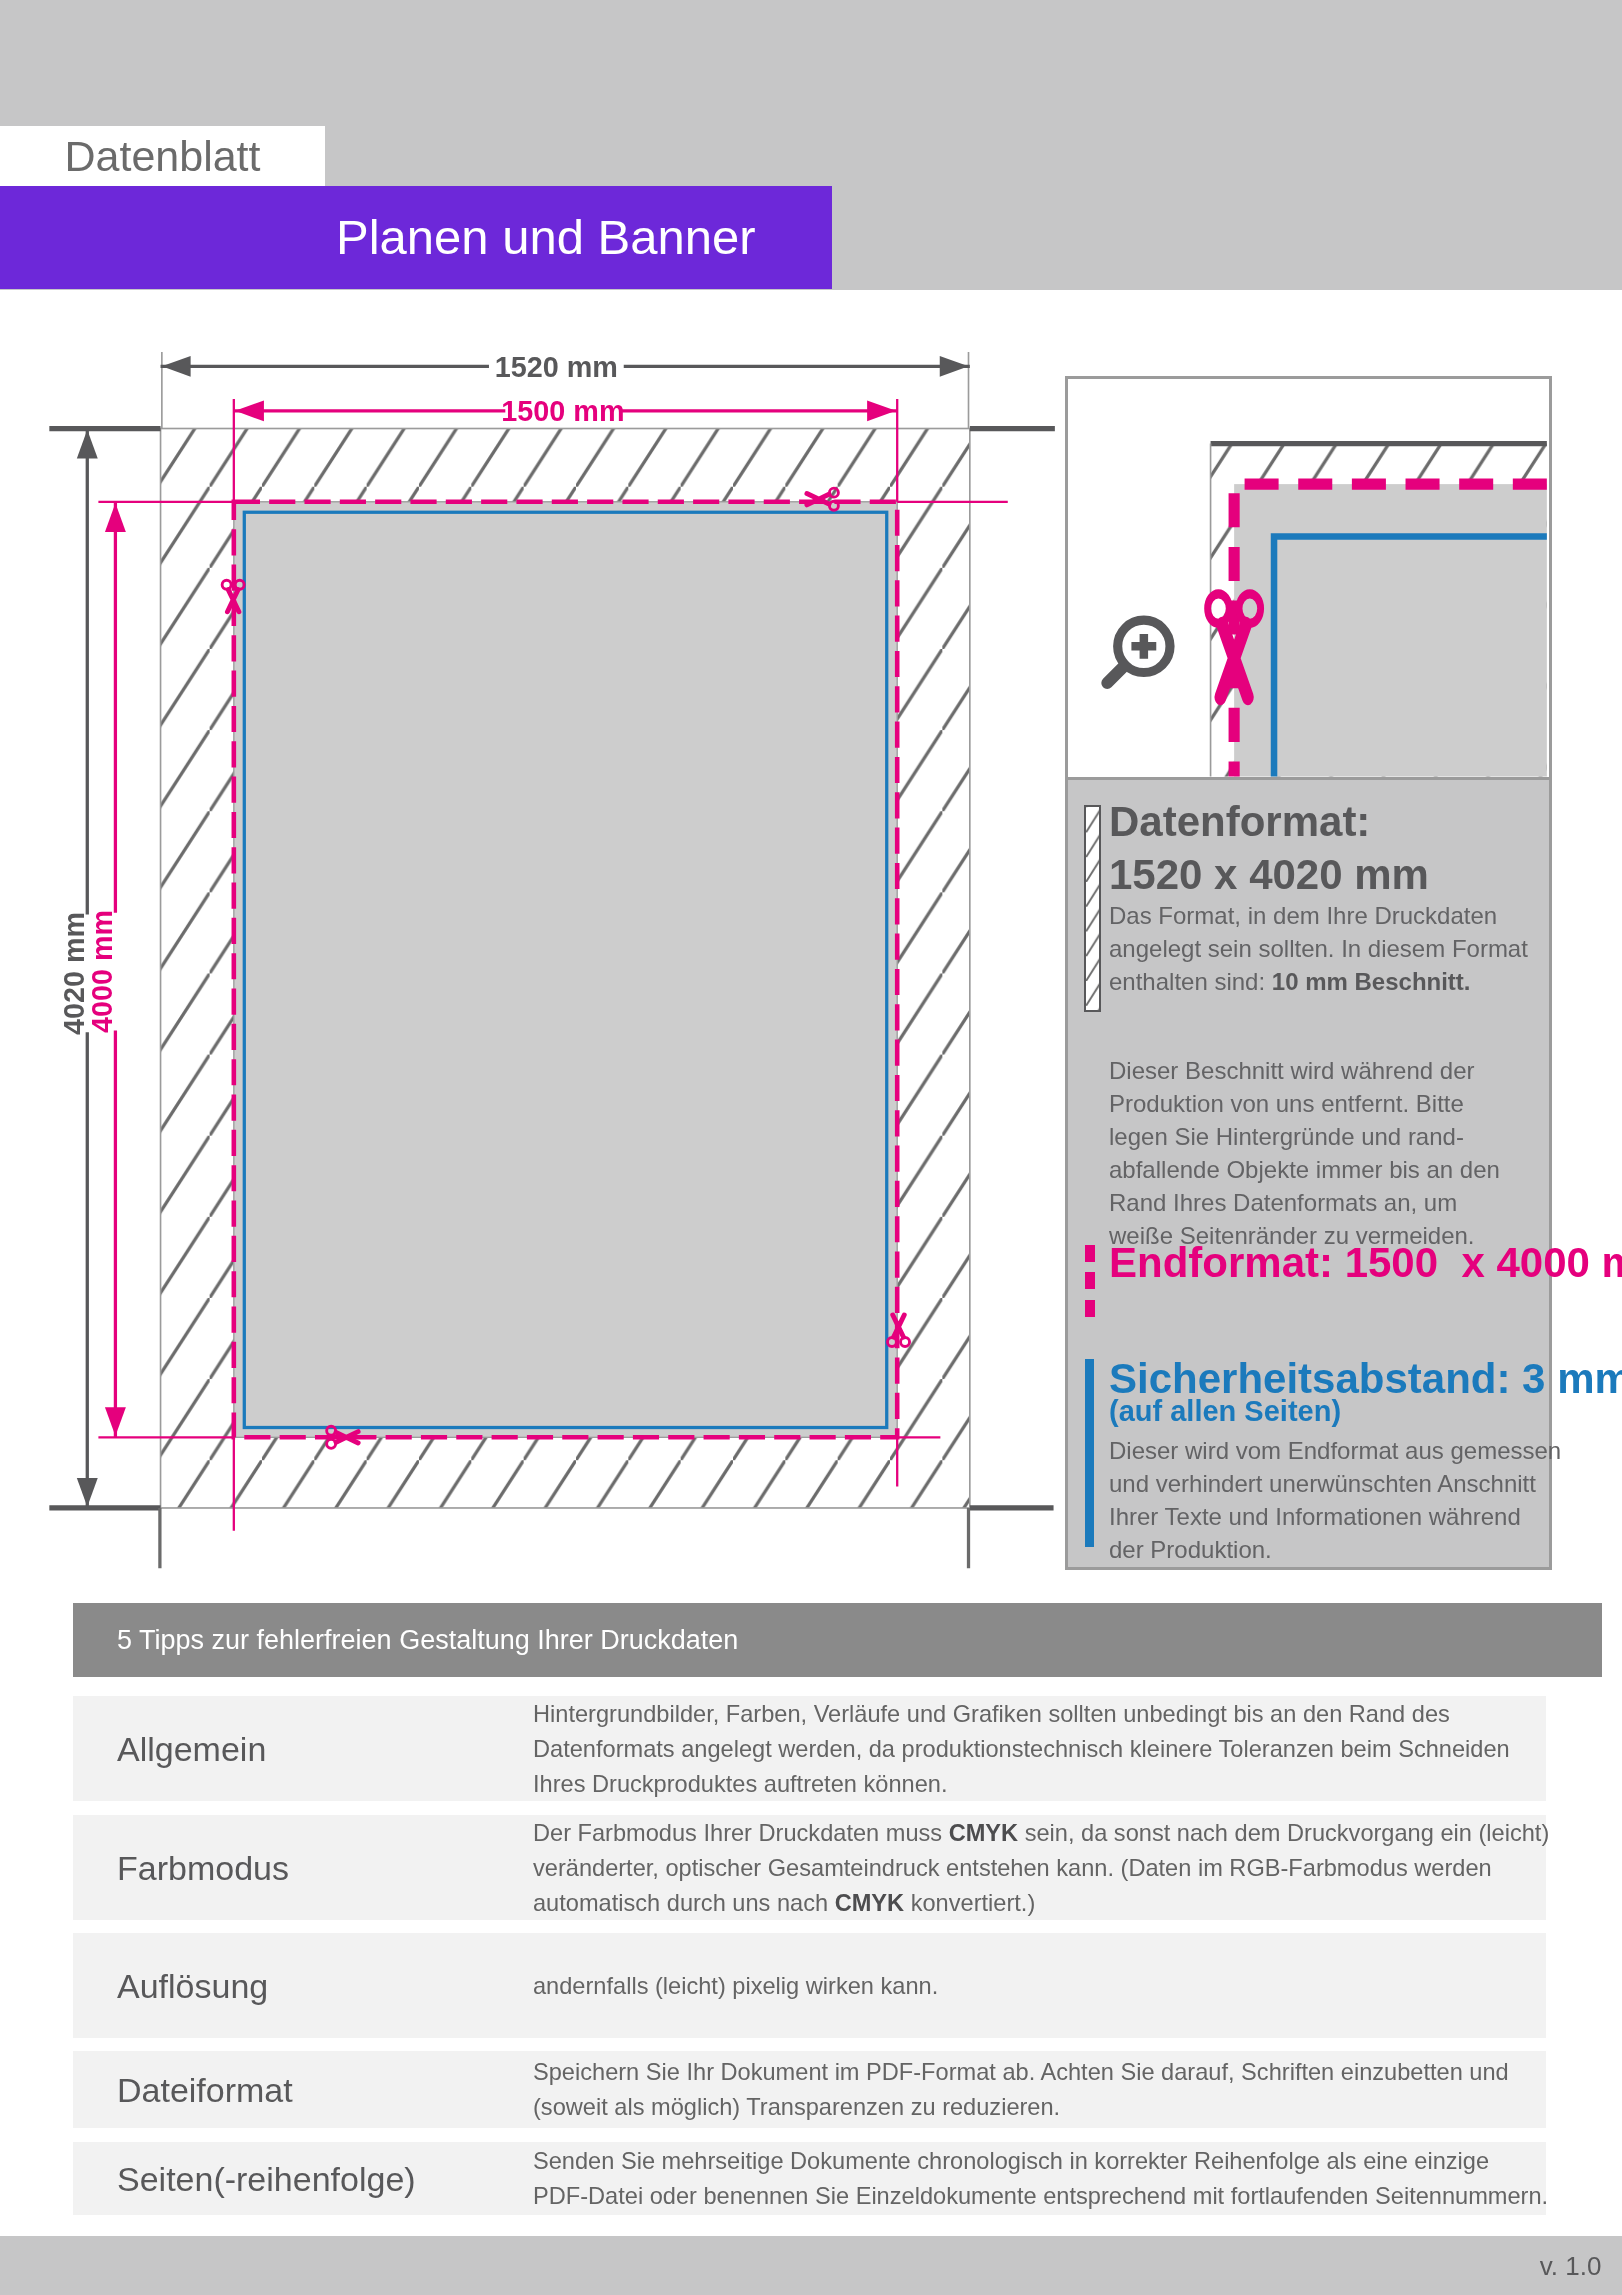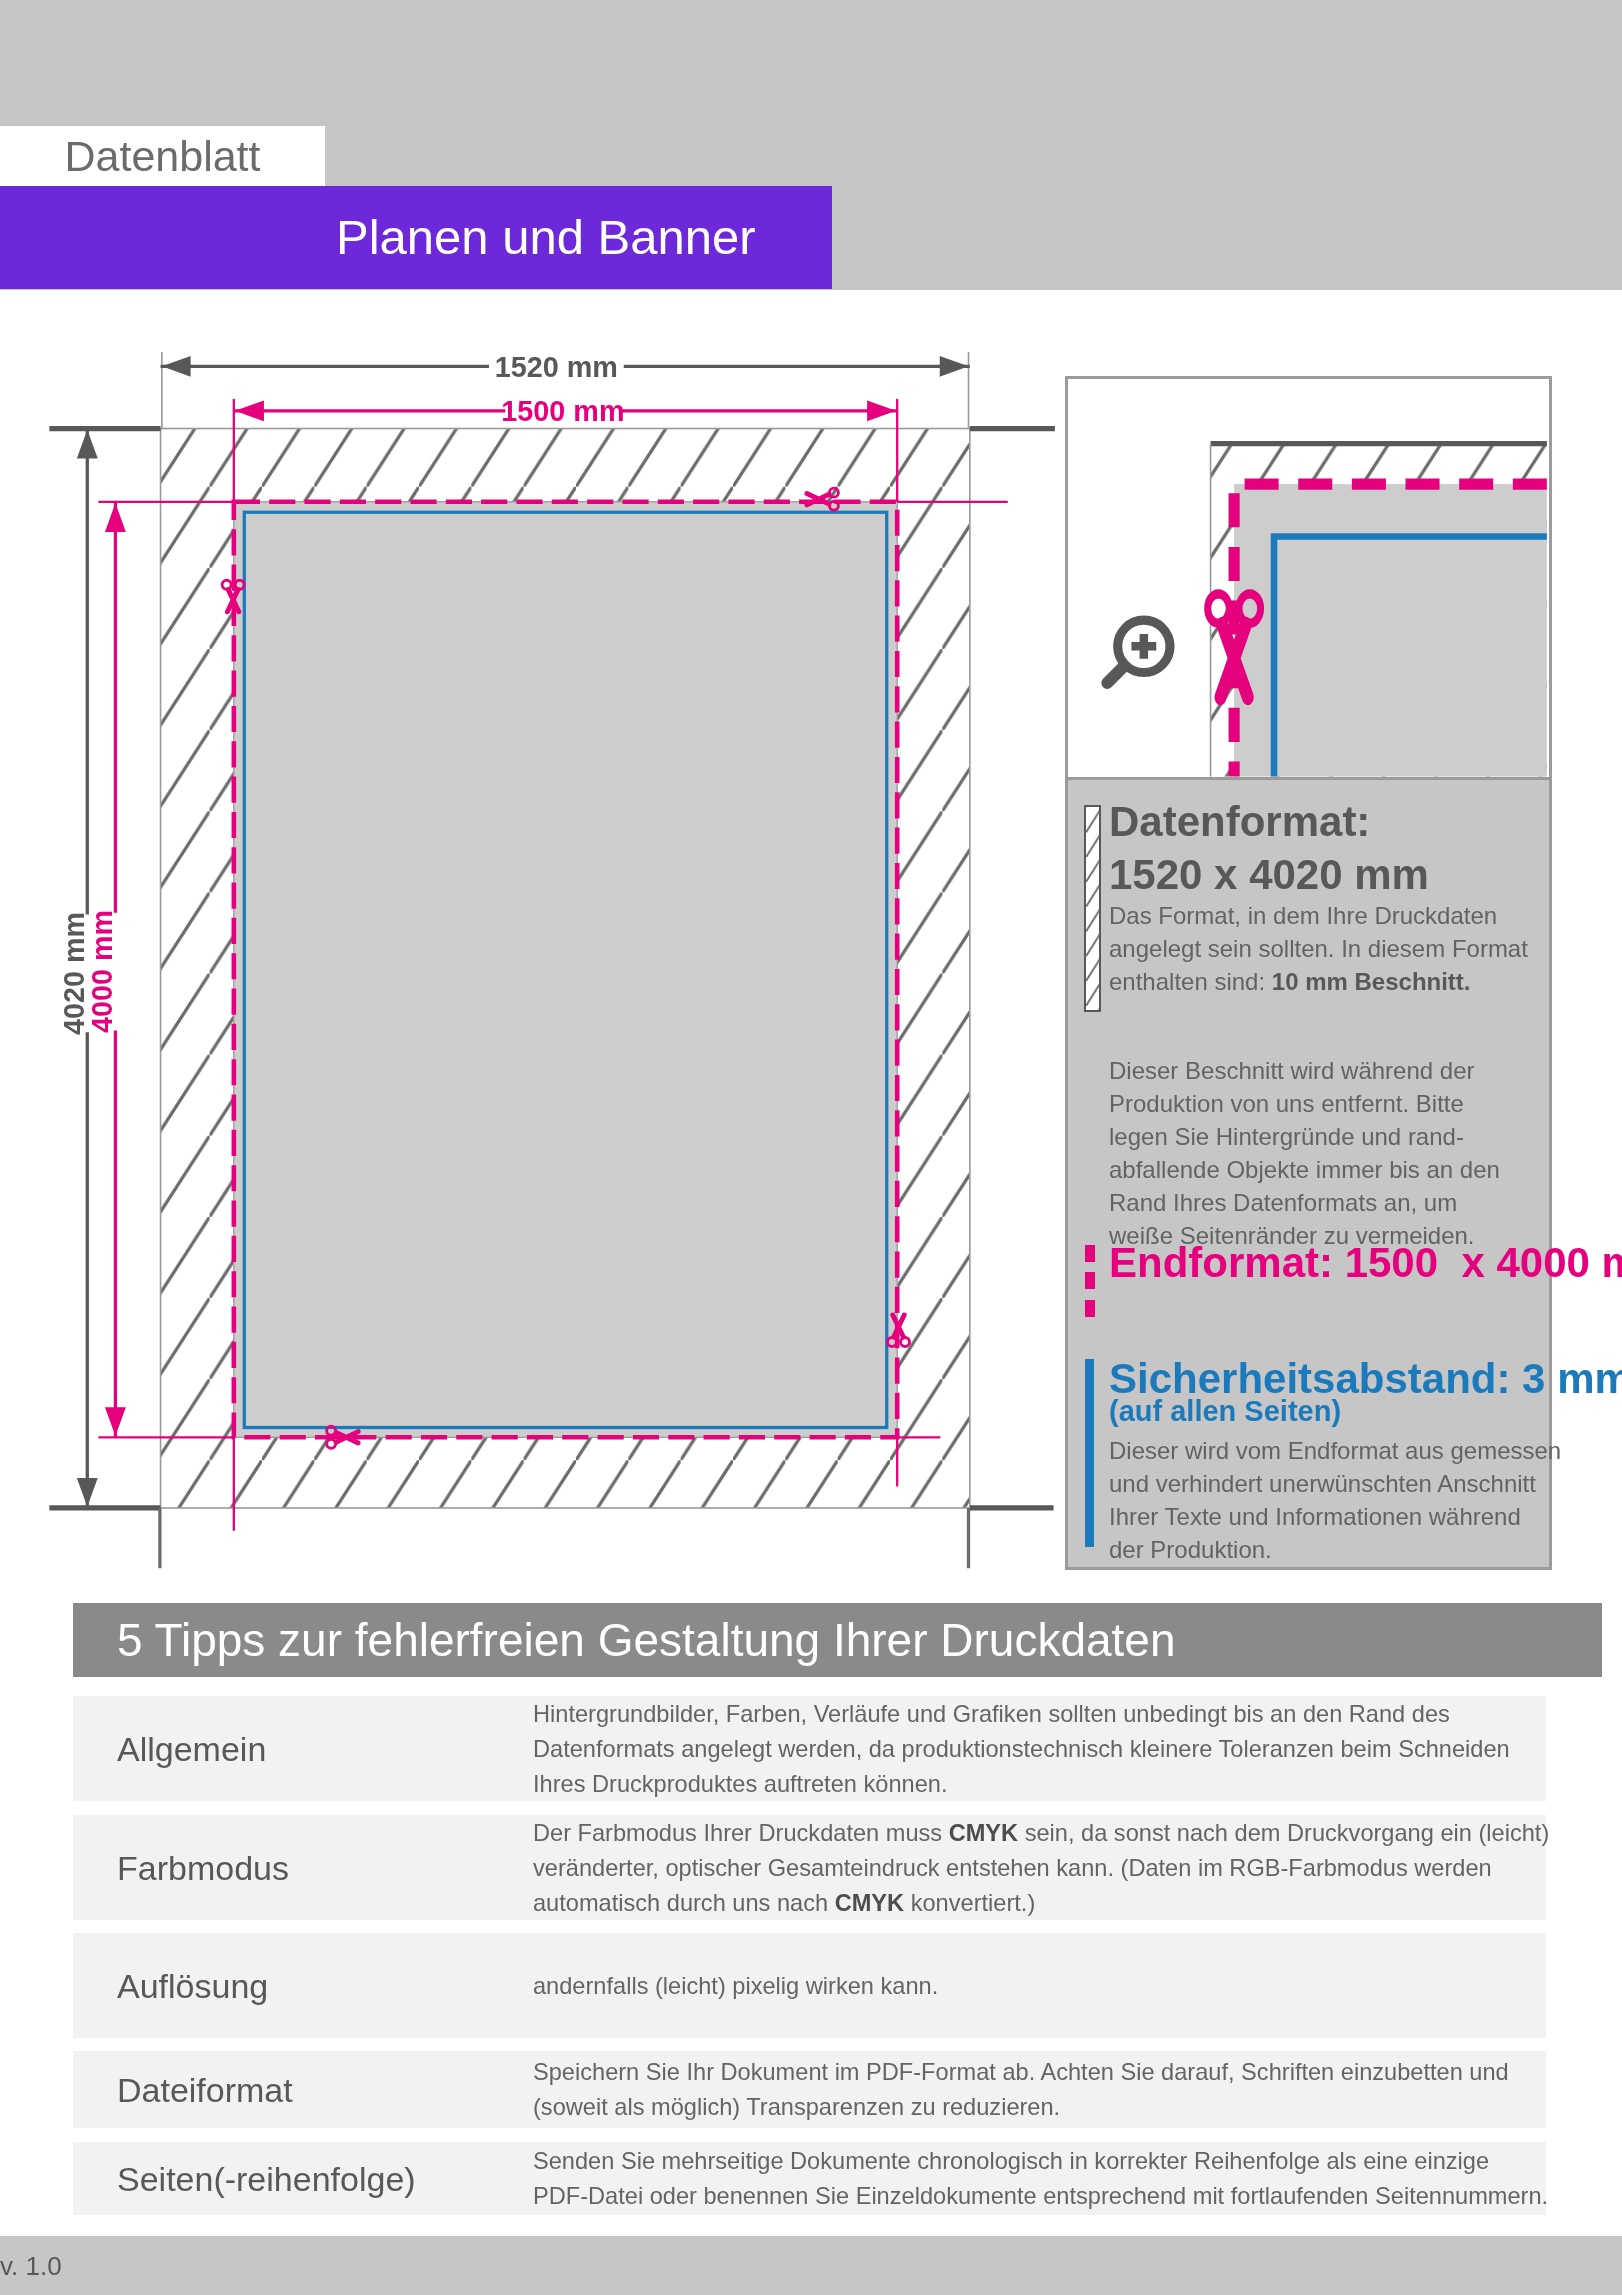--- a/index.html
+++ b/index.html
@@ -26,31 +26,31 @@
   .p-sub{font-weight:bold;font-size:29px;color:#1b7abc;white-space:nowrap;}
   .p-body{font-size:24px;line-height:33px;color:#636365;white-space:nowrap;}
   .p-body .b{font-weight:bold;color:#58585a;}
   .swatch-hatch{position:absolute;left:15.7px;top:25px;width:17.7px;height:207px;background:#fff;
       border:2px solid #58585a;}
   .swatch-dash{position:absolute;left:17px;width:9.8px;background:#e5007d;}
   .swatch-blue{position:absolute;left:17px;top:579px;width:8.5px;height:188px;background:#1b7abc;}
 
   
   .tips-bar{position:absolute;left:73px;top:1603px;width:1529px;height:74px;background:#8a8a8a;
-      color:#ffffff;font-size:46px;line-height:74px;padding-left:44px;white-space:nowrap;}
+      color:#ffffff;font-size:27px;line-height:74px;padding-left:44px;white-space:nowrap;}
   .tip-row{position:absolute;left:73px;width:1473px;background:#f2f2f2;}
   .tip-label{position:absolute;left:44px;top:50%;transform:translateY(-50%);
       font-size:34px;color:#58585a;white-space:nowrap;}
   .tip-body{position:absolute;left:460px;top:50%;transform:translateY(-50%);
       font-size:23.6px;line-height:35px;color:#646464;white-space:nowrap;}
   .tip-body .b{font-weight:bold;color:#4d4d4f;}
 
   
   .footer{position:absolute;left:0;top:2236px;width:1623px;height:60px;background:#c6c6c7;
-      color:#58585a;font-size:26px;line-height:60px;padding-right:21.6px;}
+      color:#58585a;font-size:26px;line-height:60px;text-align:right;padding-right:21.6px;}
 
   
   .overlay{position:absolute;left:0;top:0;width:1623px;height:2295px;pointer-events:none;}
   .dimtext{font-weight:bold;font-size:44px;}
 </style>
 </head>
 <body>
 
 <div id="page">
 

